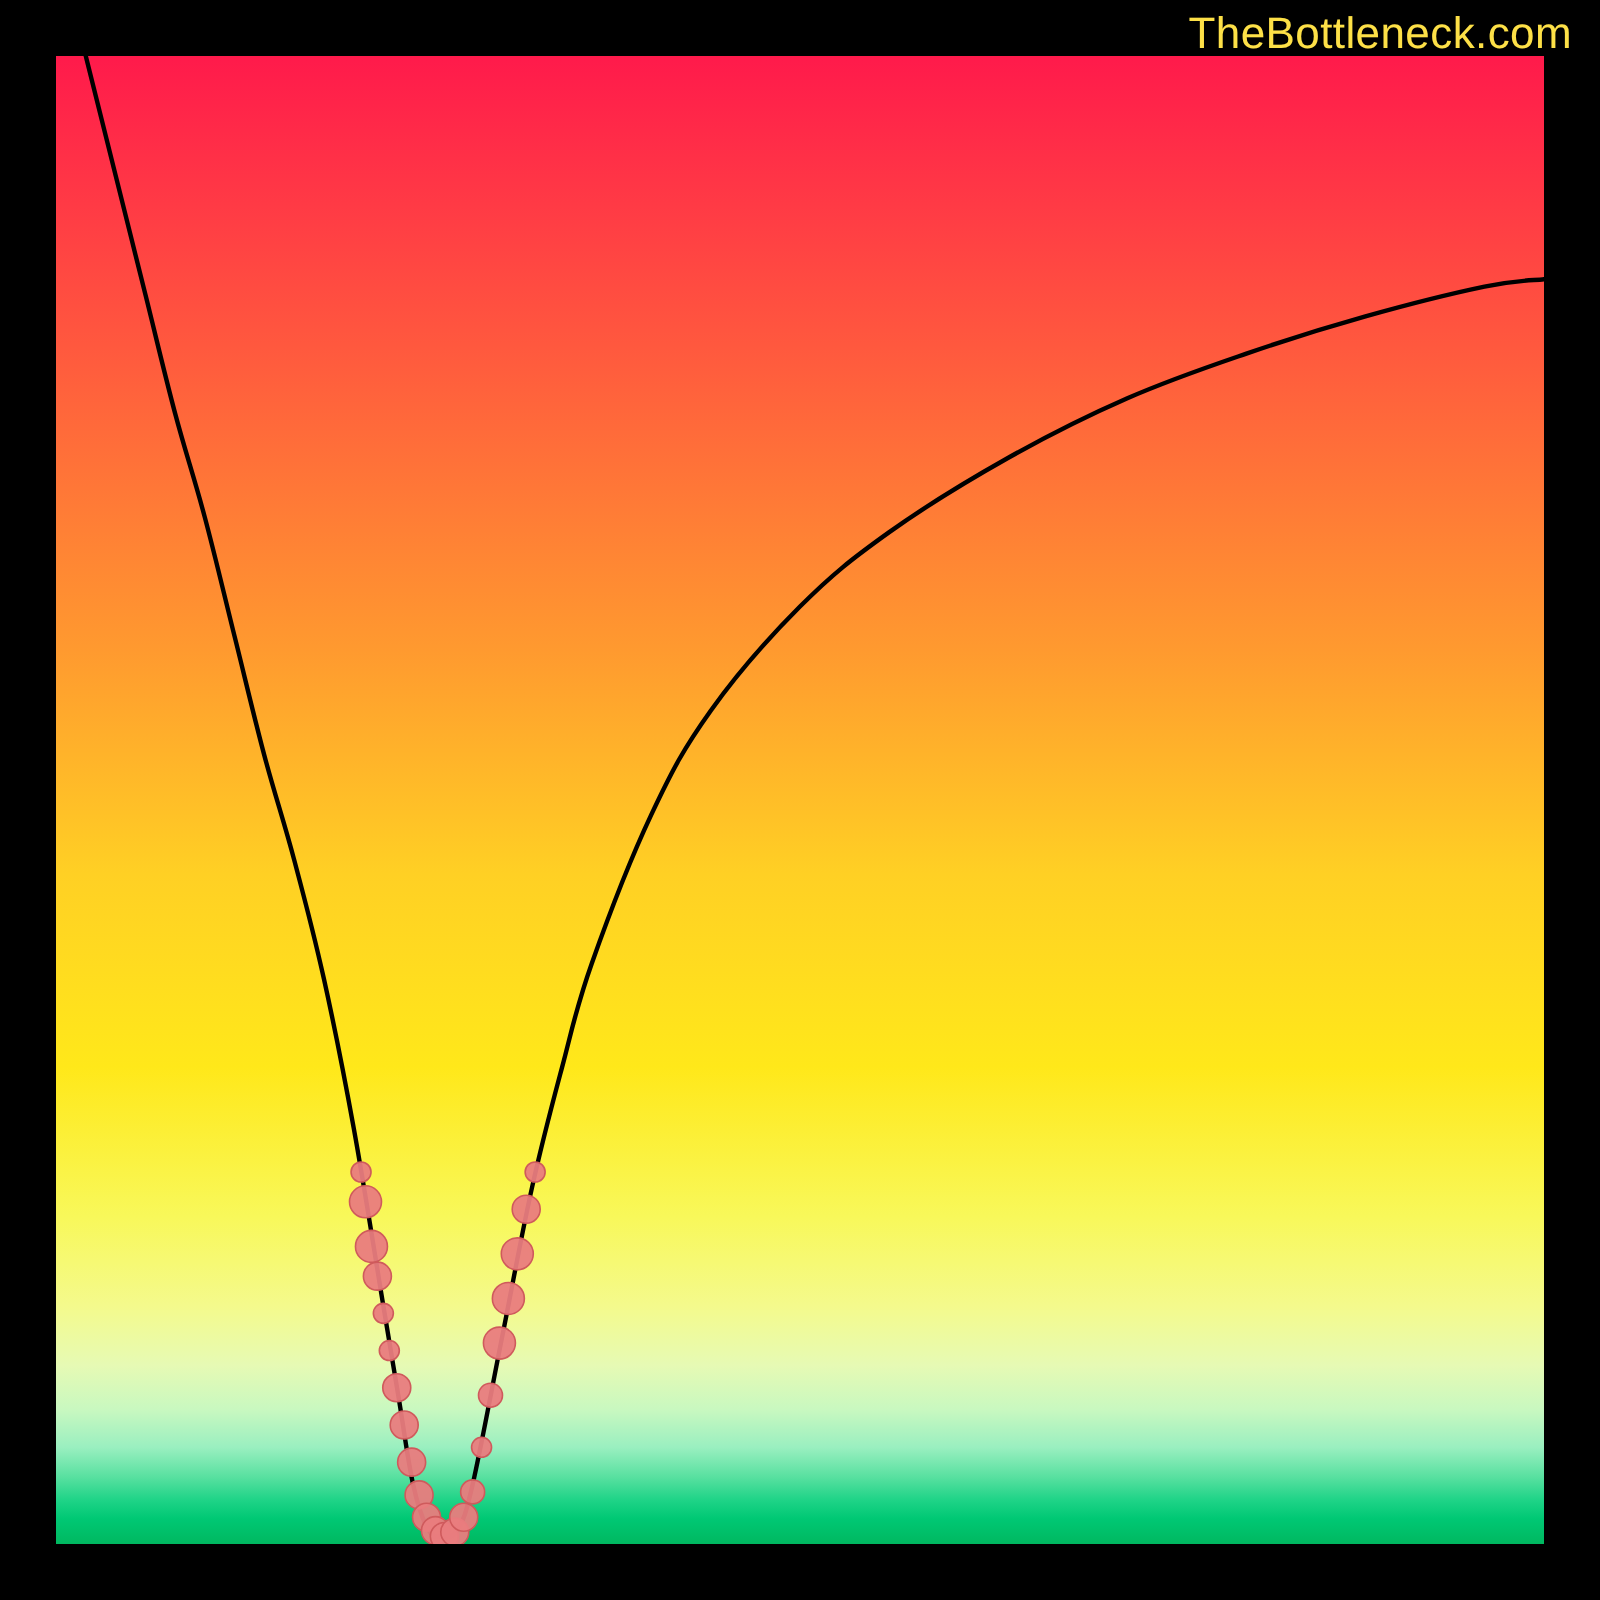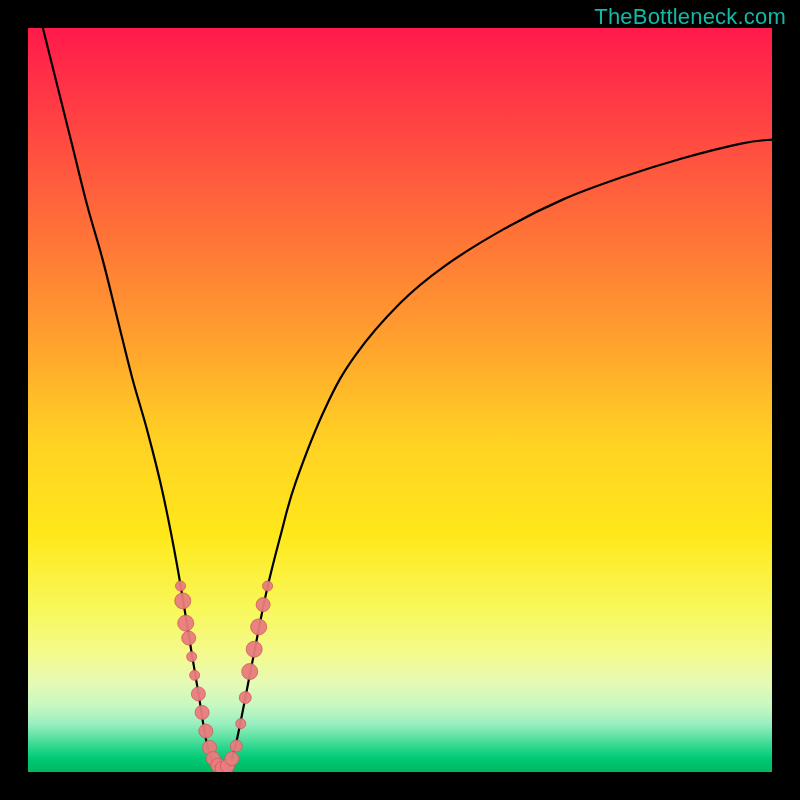--- a/index.html
+++ b/index.html
@@ -56,21 +56,21 @@
     position: absolute;
     left: 0;
     top: 0;
     width: 744px;
     height: 744px;
   }
   .watermark {
     position: absolute;
     top: 4px;
     right: 14px;
-    color: #14b8a6;
+    color: #fde047;
     font-size: 22px;
     letter-spacing: 0.2px;
     font-weight: 500;
     user-select: none;
   }
 </style>
 </head>
 <body>
 
 <div class="frame">

